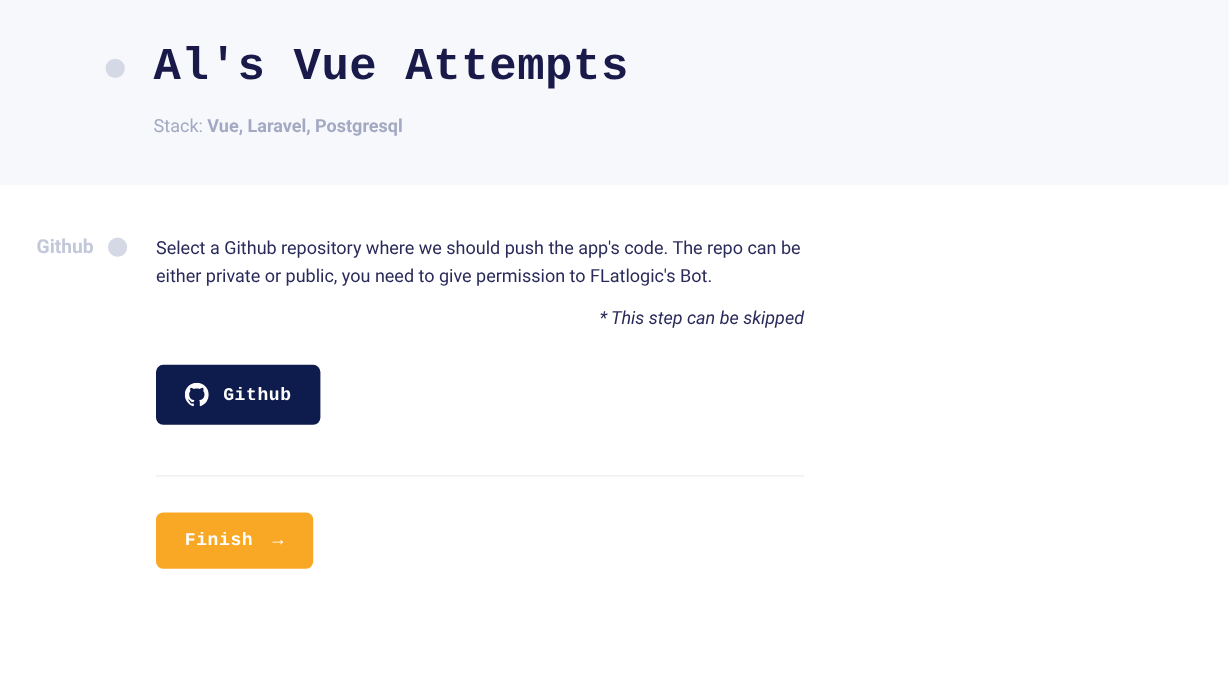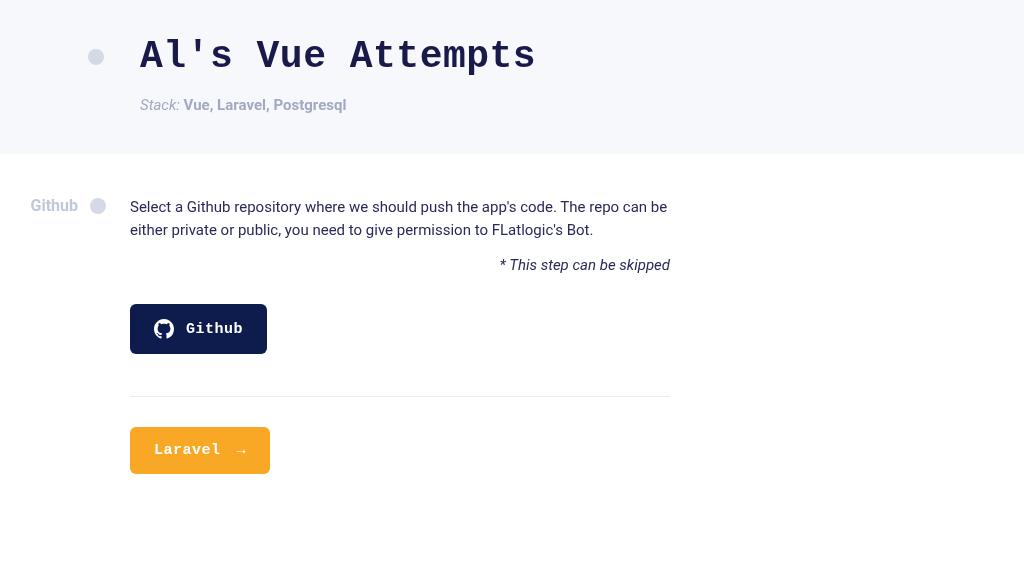--- a/index.html
+++ b/index.html
@@ -12,21 +12,20 @@
     
     .header-section {
       background: #f6f8fc;
       padding: 35px 0 30px 0;
     }
     
     .header-content {
       display: flex;
       align-items: flex-start;
       padding-left: 88px;
-      gap: 12px;
     }
     
     .header-dot {
       width: 16px;
       height: 16px;
       border-radius: 50%;
       background: #d5d8e5;
       margin-top: 14px;
       margin-right: 24px;
       flex-shrink: 0;
@@ -46,21 +45,20 @@
     }
     
     .meta-line {
       font-size: 15px;
       color: #a3a9c2;
       margin-bottom: 10px;
     }
     
     .meta-line .label {
       font-weight: normal;
-      font-style: italic;
     }
     
     .meta-line .value {
       font-weight: 700;
     }
     
     .main-section {
       padding: 42px 0 0 0;
       display: flex;
     }
@@ -183,17 +181,17 @@
     <button class="github-button">
       <svg class="github-icon" viewBox="0 0 16 16" fill="#fff">
         <path d="M8 0C3.58 0 0 3.58 0 8c0 3.54 2.29 6.53 5.47 7.59.4.07.55-.17.55-.38 0-.19-.01-.82-.01-1.49-2.01.37-2.53-.49-2.69-.94-.09-.23-.48-.94-.82-1.13-.28-.15-.68-.52-.01-.53.63-.01 1.08.58 1.23.82.72 1.21 1.87.87 2.33.66.07-.52.28-.87.51-1.07-1.78-.2-3.64-.89-3.64-3.95 0-.87.31-1.59.82-2.15-.08-.2-.36-1.02.08-2.12 0 0 .67-.21 2.2.82.64-.18 1.32-.27 2-.27.68 0 1.36.09 2 .27 1.53-1.04 2.2-.82 2.2-.82.44 1.1.16 1.92.08 2.12.51.56.82 1.27.82 2.15 0 3.07-1.87 3.75-3.65 3.95.29.25.54.73.54 1.48 0 1.07-.01 1.93-.01 2.2 0 .21.15.46.55.38A8.013 8.013 0 0016 8c0-4.42-3.58-8-8-8z"></path>
       </svg>
       <span>Github</span>
     </button>
     
     <hr class="divider">
     
     <button class="finish-button">
-      <span>Laravel</span>
+      <span>Finish</span>
       <span class="arrow-icon">→</span>
     </button>
   </div>
 </div>
 
 </body></html>

